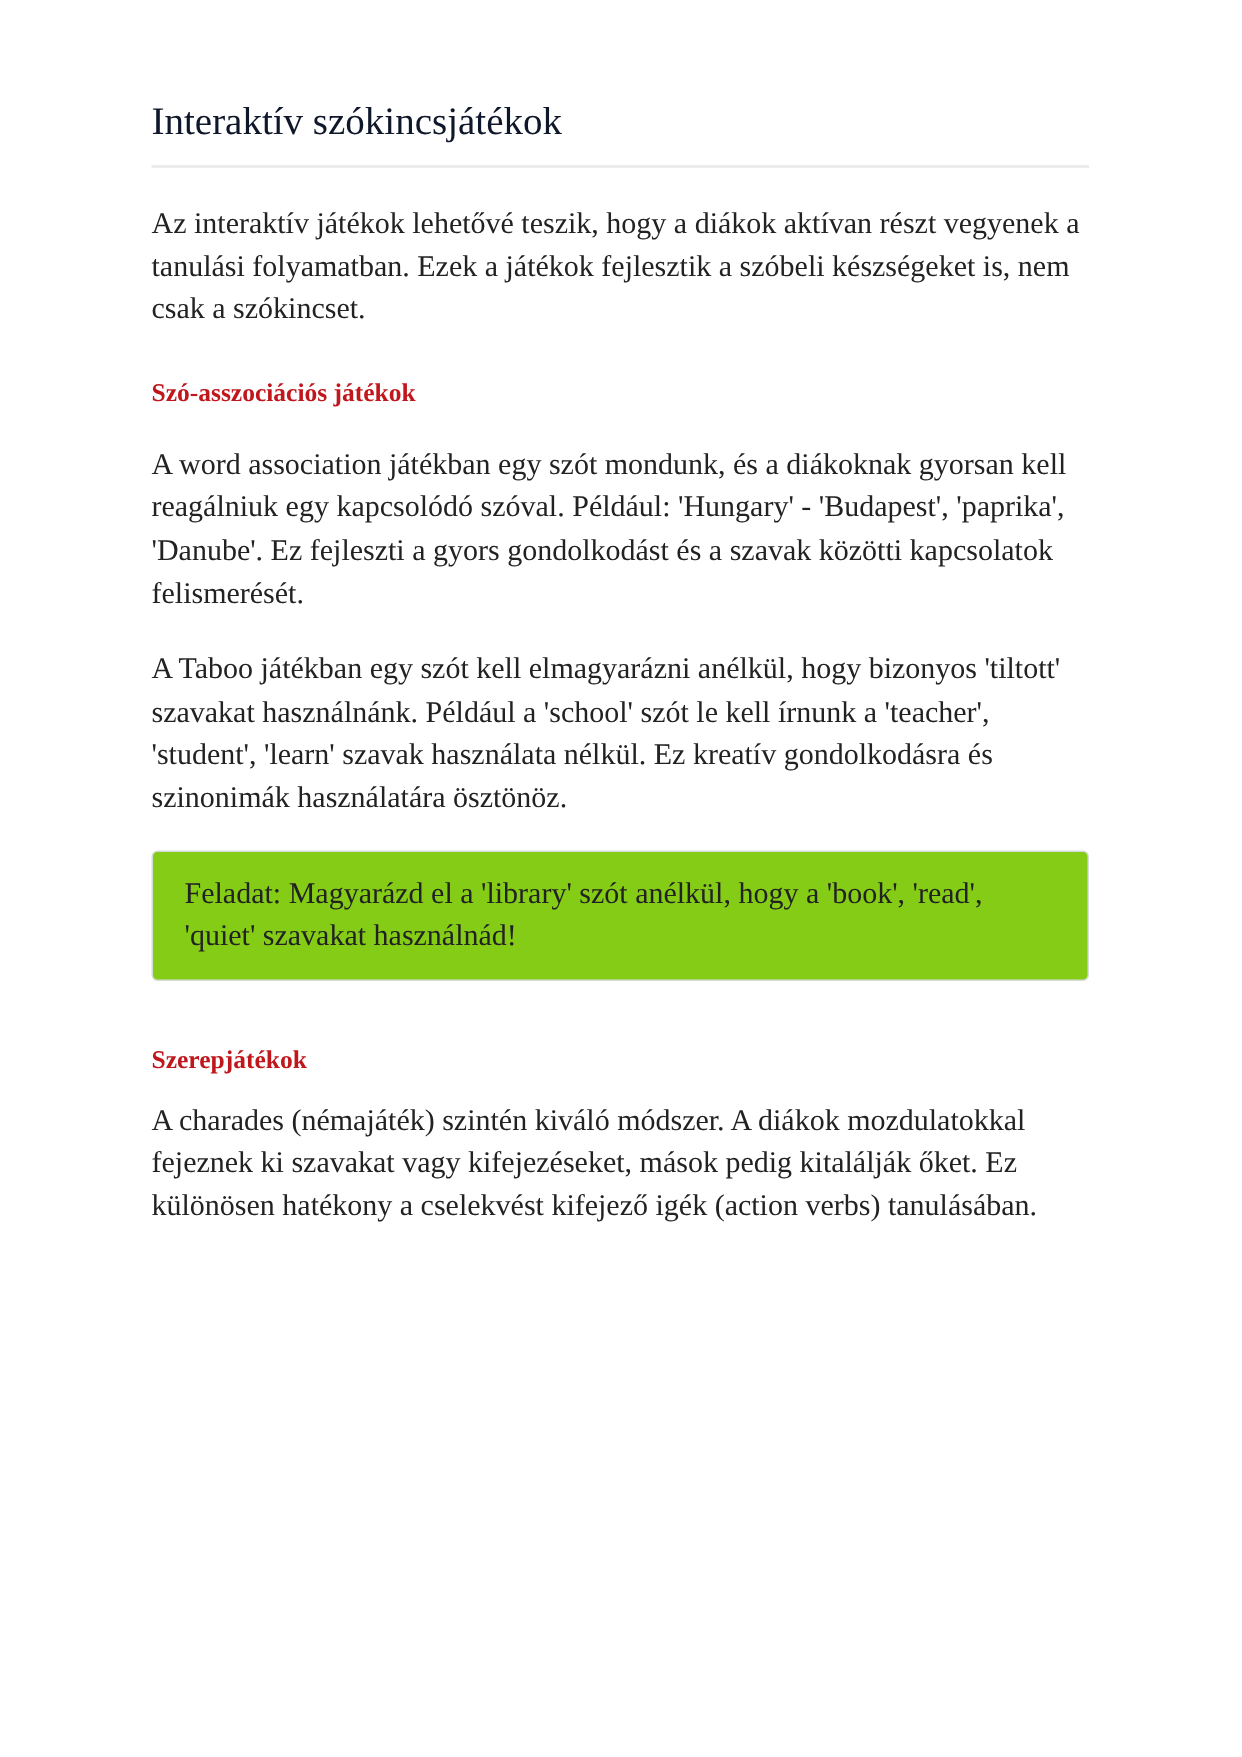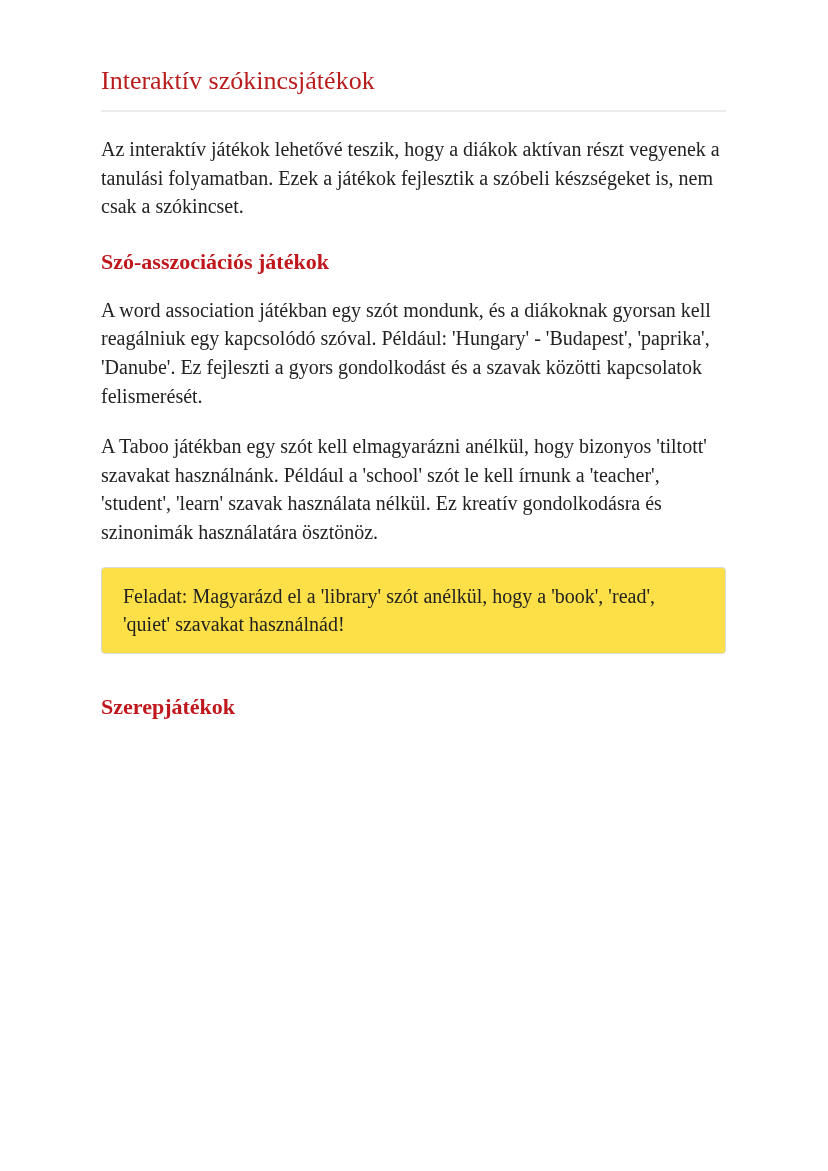--- a/index.html
+++ b/index.html
@@ -15,50 +15,50 @@
       color: #222222;
     }
     .page {
       position: absolute;
       left: 101px;
       top: 58px;
       width: 625px;
     }
     h1 {
       font-family: "Liberation Serif", "DejaVu Serif", serif;
-      color: #b91c1c;
+      color: #0f172a;
       font-size: 26px;
       font-weight: normal;
       margin: 0;
       padding: 8px 0 14px 0;
       line-height: 30px;
       border-bottom: 2px solid #ececec;
     }
     p {
       font-family: "Liberation Serif", "DejaVu Serif", serif;
       font-size: 20px;
       line-height: 28.6px;
       margin: 0;
     }
     .intro { margin-top: 23px; }
     h2 {
       font-family: "Liberation Serif", "DejaVu Serif", serif;
       color: #c0171d;
-      font-size: 22px;
+      font-size: 17px;
       font-weight: bold;
       margin: 0;
       line-height: 24px;
     }
     .h-assoc { margin-top: 29px; }
     .p-assoc { margin-top: 22px; }
     .h-taboo { margin-top: 29px; }
     .p-taboo { margin-top: 22px; }
     .callout {
       margin-top: 20px;
-      background: #fde047;
+      background: #84cc16;
       border: 1px solid #d6dcd8;
       border-radius: 4px;
       padding: 14px 21px 14px 21px;
     }
     .callout p { line-height: 28.6px; }
     .h-role { margin-top: 41px; }
     .p-role { margin-top: 22px; }
     .p-charades { margin-top: 14px; }
   </style>
 </head>
@@ -76,14 +76,15 @@
 
   <section>
     <p class="p-taboo">A Taboo játékban egy szót kell elmagyarázni anélkül, hogy bizonyos 'tiltott' szavakat használnánk. Például a 'school' szót le kell írnunk a 'teacher', 'student', 'learn' szavak használata nélkül. Ez kreatív gondolkodásra és szinonimák használatára ösztönöz.</p>
     <div class="callout">
       <p>Feladat: Magyarázd el a 'library' szót anélkül, hogy a 'book', 'read', 'quiet' szavakat használnád!</p>
     </div>
   </section>
 
   <section>
     <h2 class="h-role">Szerepjátékok</h2>
+    <p class="p-charades">A charades (némajáték) szintén kiváló módszer. A diákok mozdulatokkal fejeznek ki szavakat vagy kifejezéseket, mások pedig kitalálják őket. Ez különösen hatékony a cselekvést kifejező igék (action verbs) tanulásában.</p>
   </section>
 </div>
 
 </body></html>

